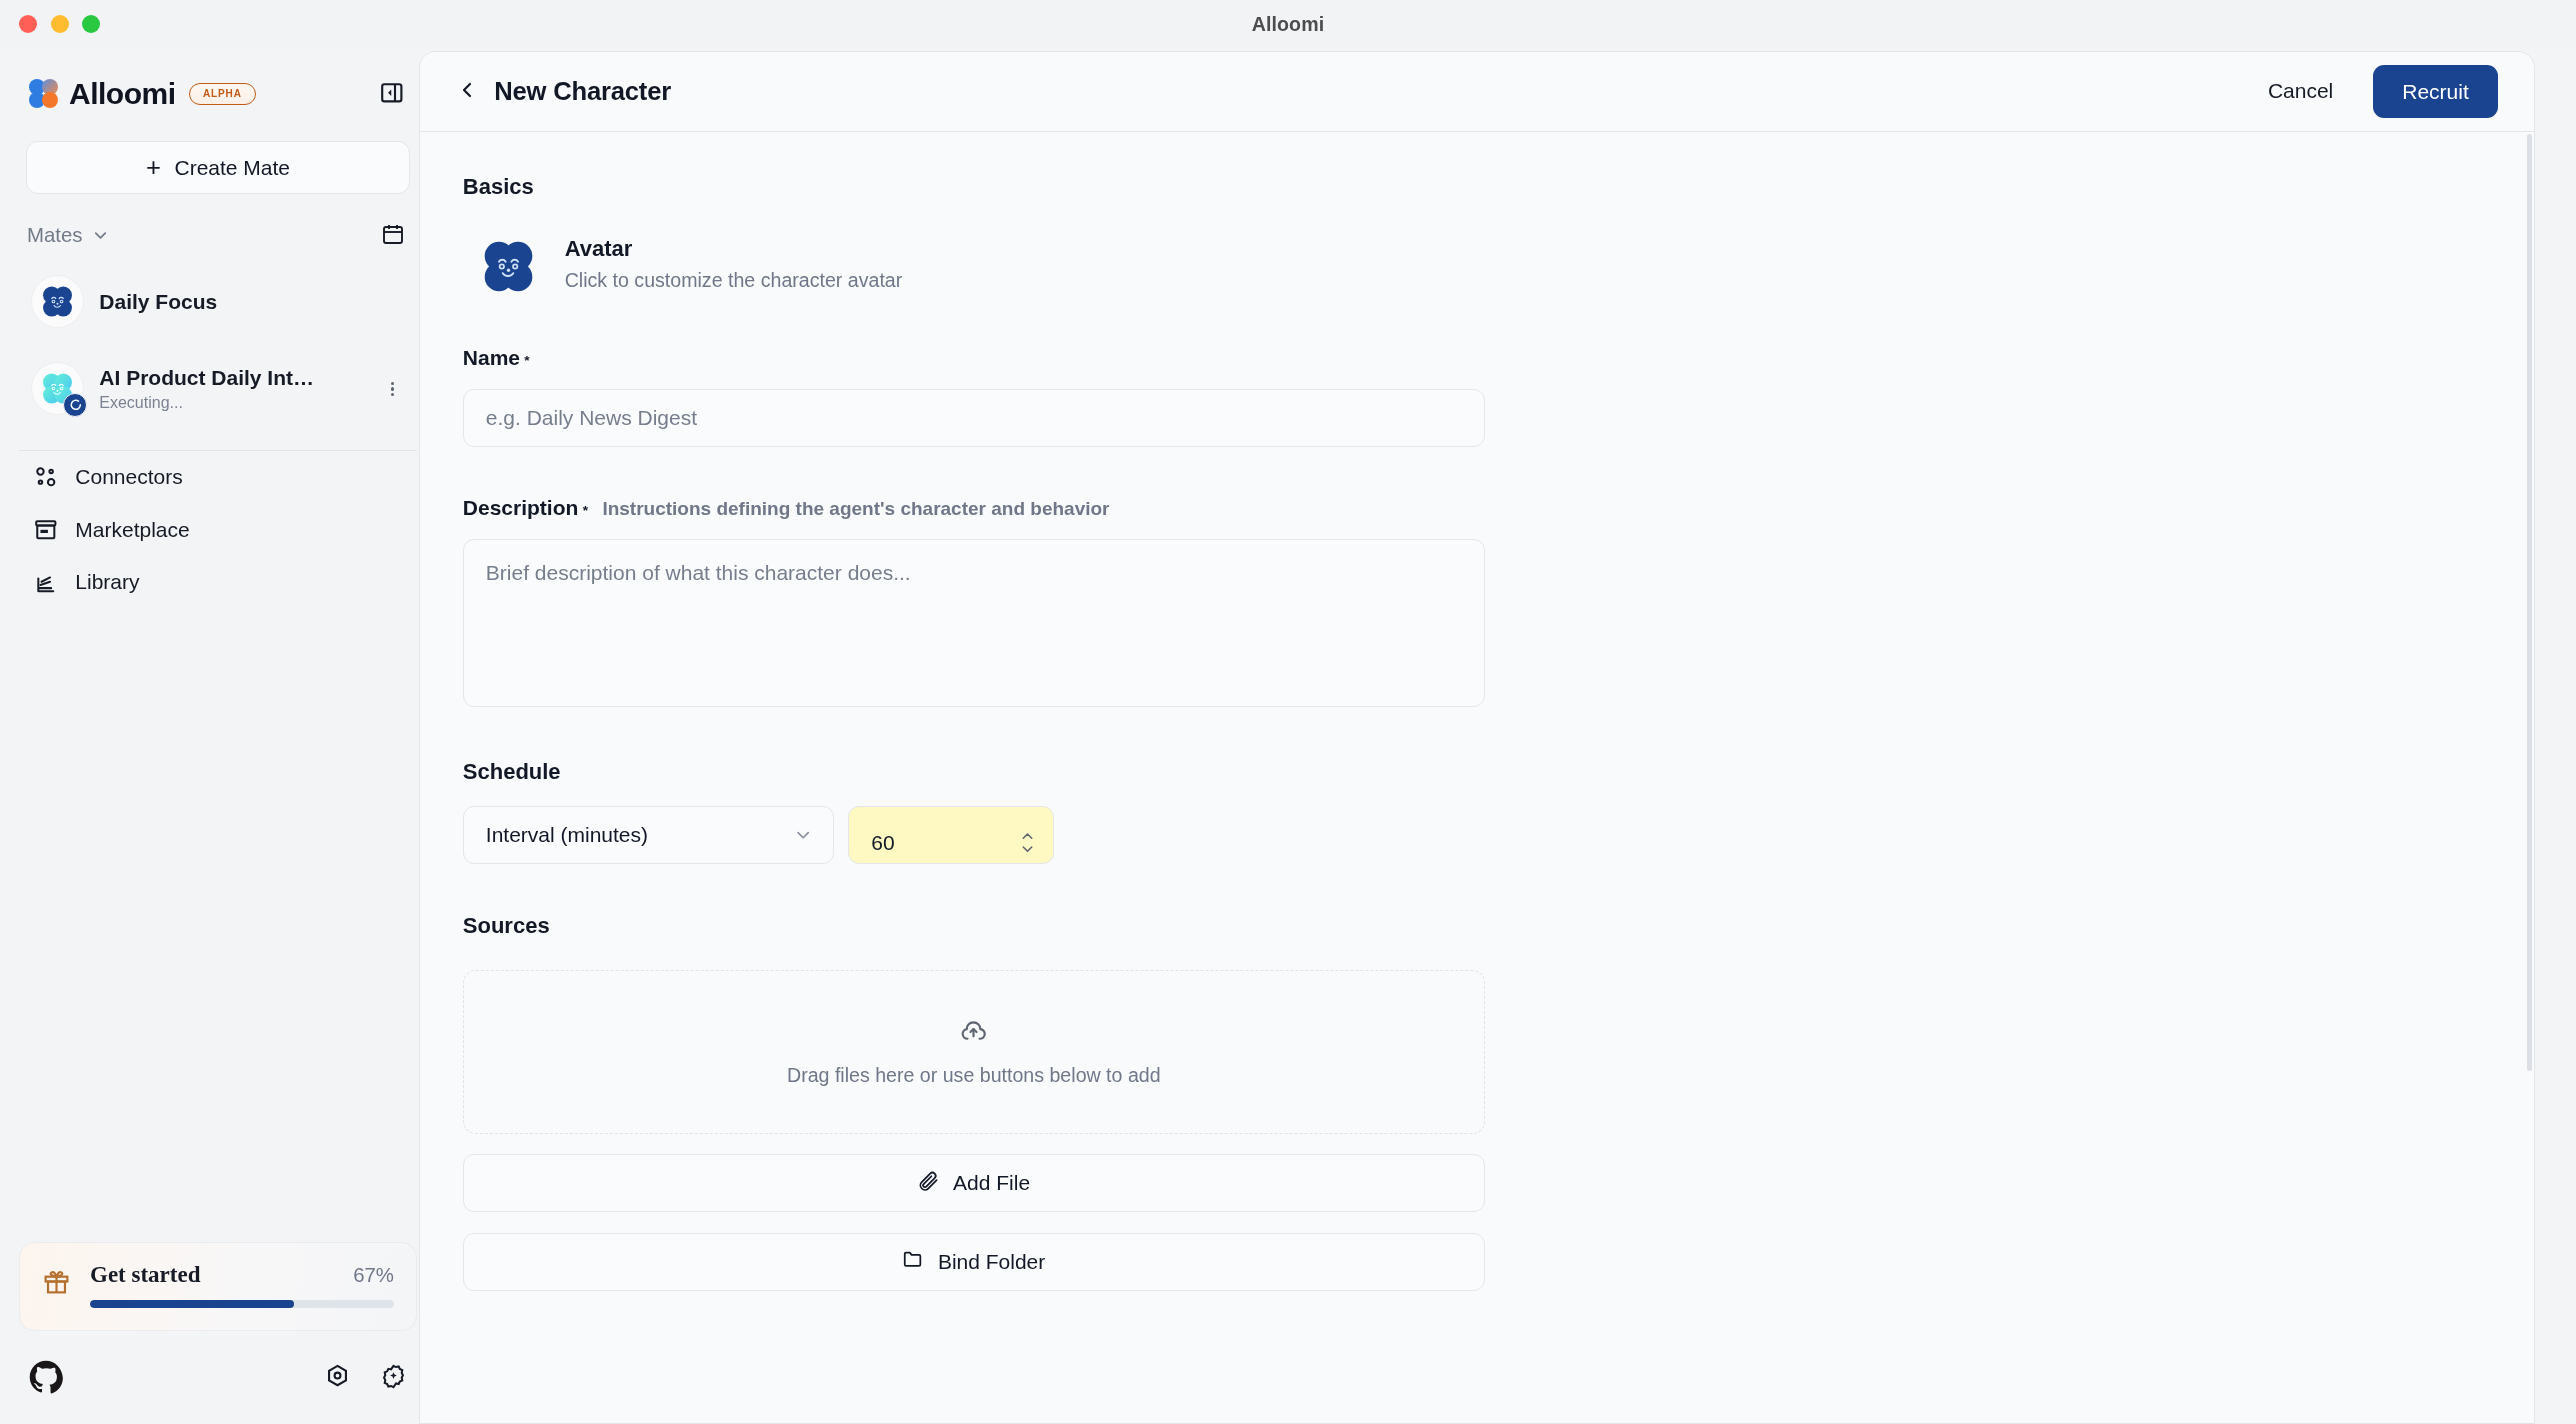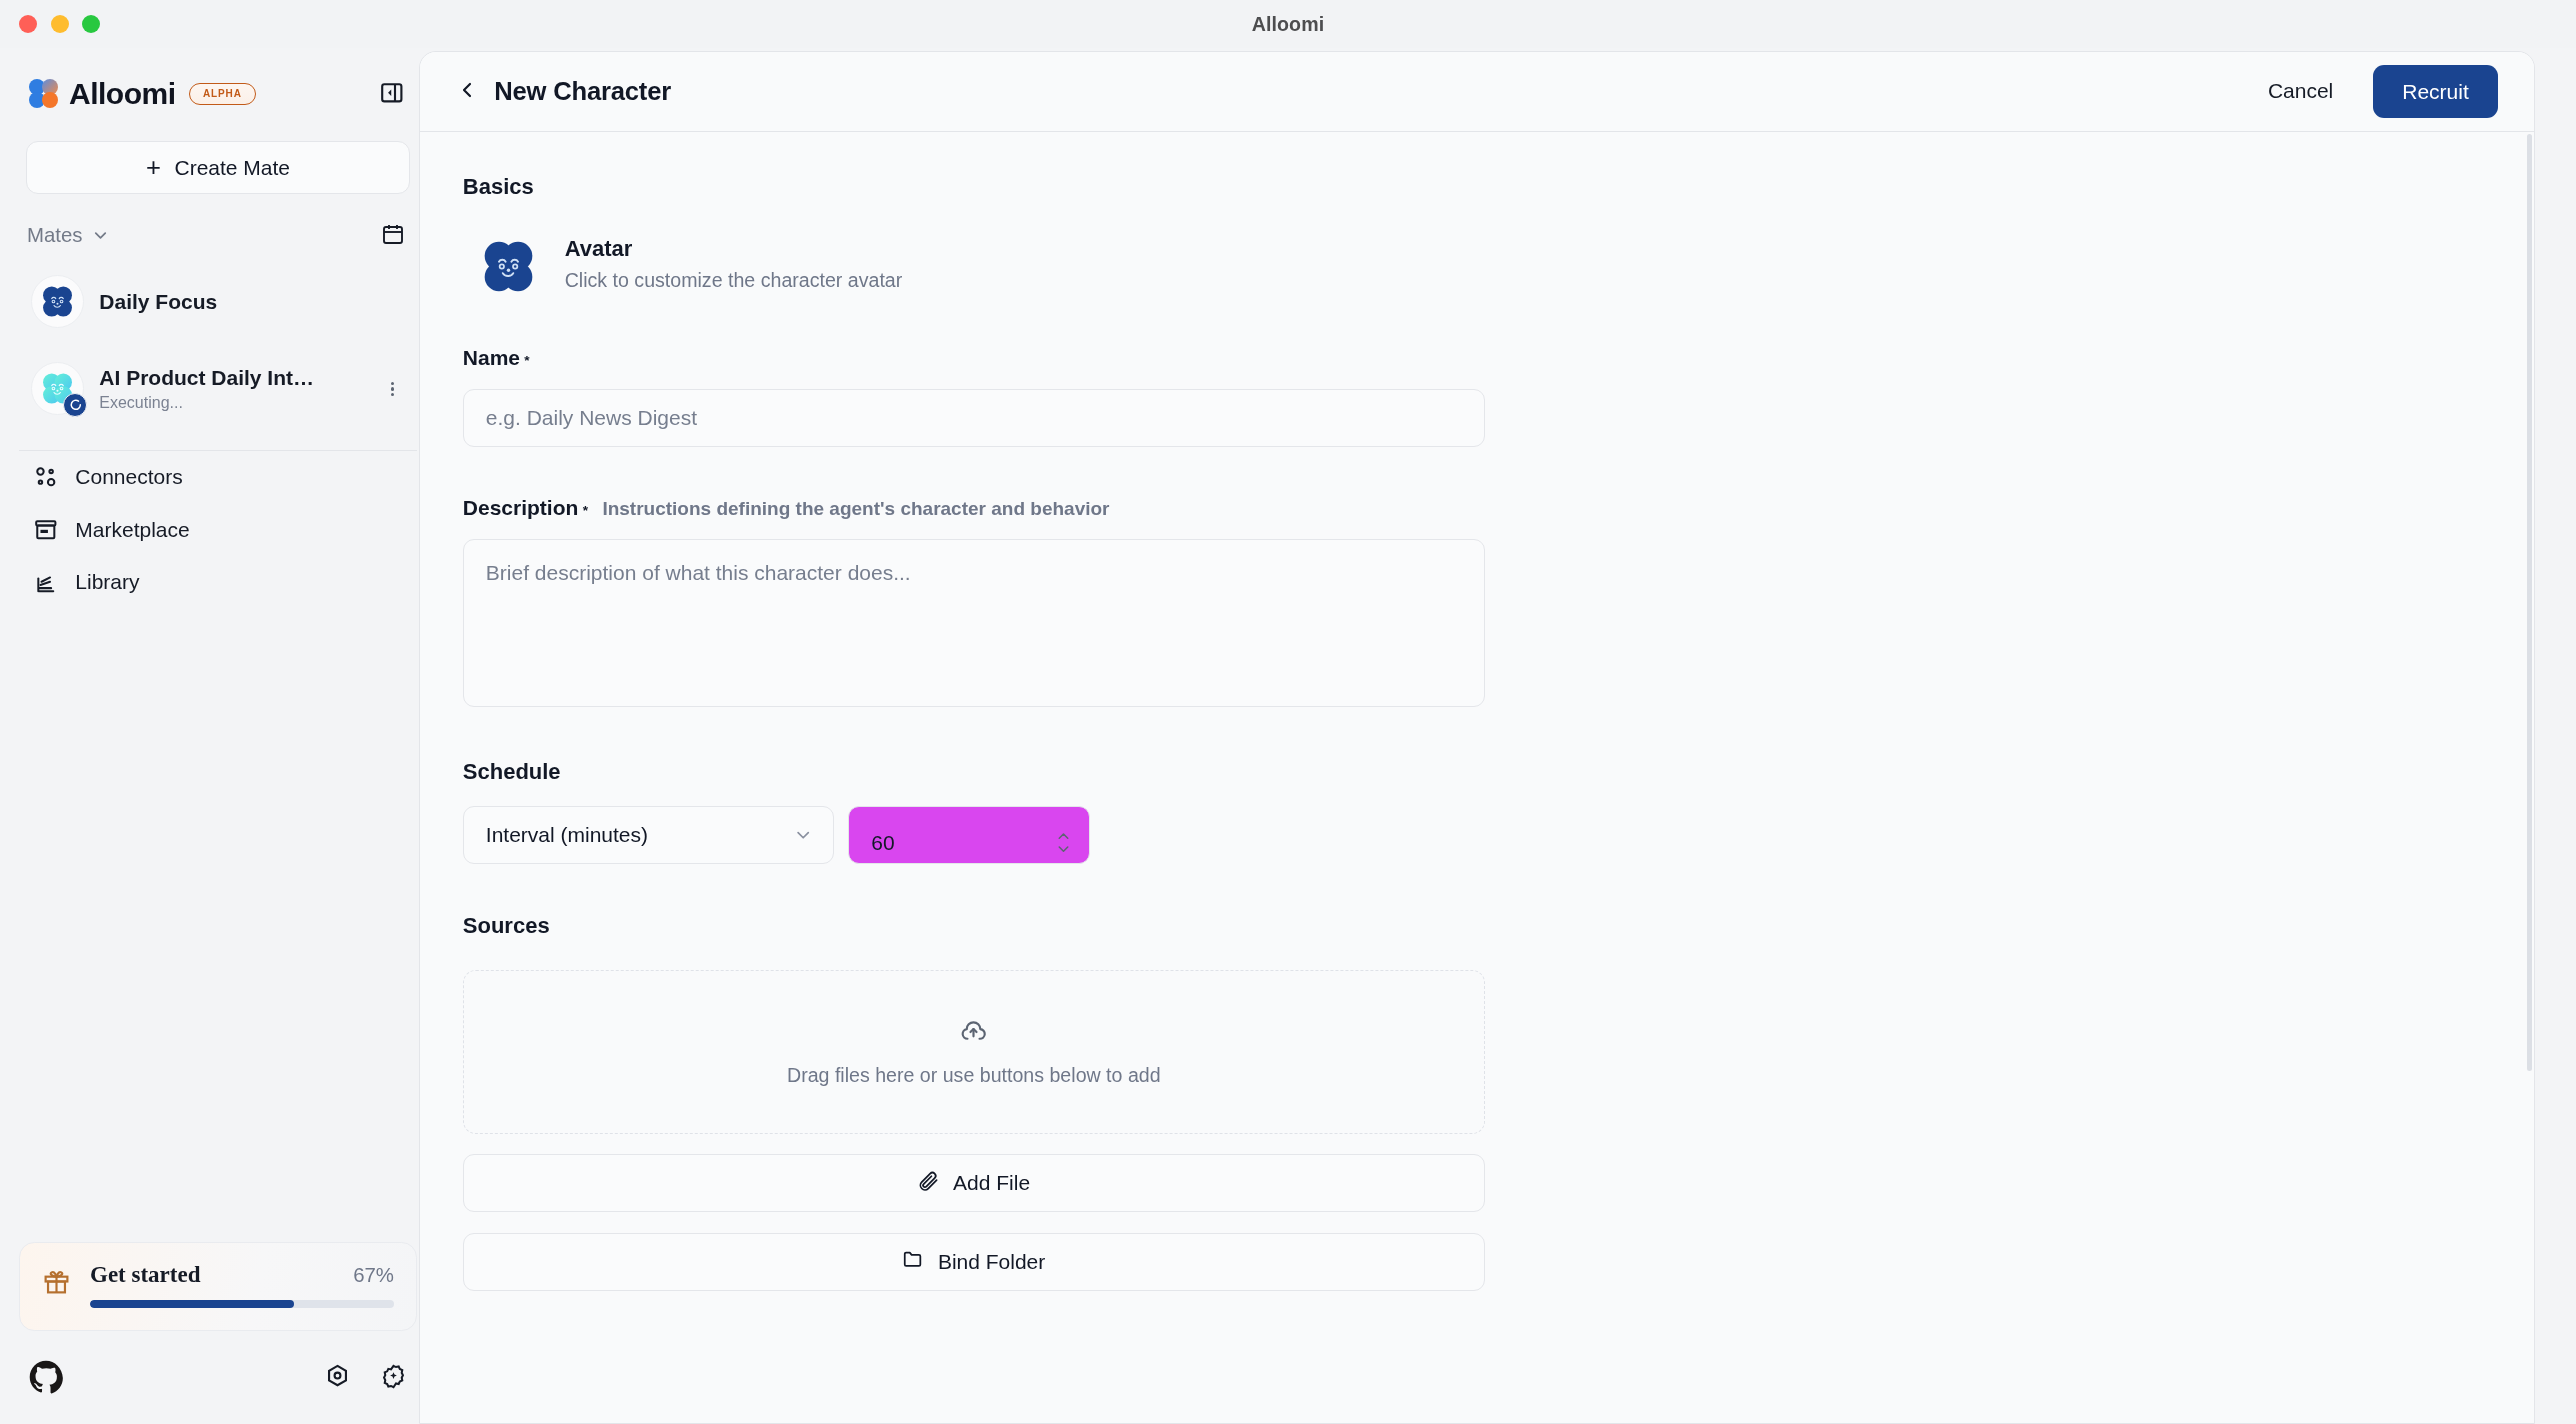--- a/index.html
+++ b/index.html
@@ -254,22 +254,22 @@
     background: #fafbfc;
     border: 0.9px solid #e4e6ea;
     border-radius: 11px;
     display: flex; align-items: center;
     padding: 0 19px 0 22px;
     cursor: pointer;
   }
   .select-value { font-size: 21px; color: #121826; }
   .select-chev { margin-left: auto; display: flex; }
   .number-box {
-    width: 242px; height: 58px;
-    background: #d946ef;
+    width: 206px; height: 58px;
+    background: #fef9c3;
     border: 0.9px solid #e4e6ea;
     border-radius: 11px;
     display: flex; align-items: center;
     padding: 16px 17px 0 22px;
   }
   .number-value {
     font-size: 21px; color: #121826; background: transparent; border: none;
     width: 119px; outline: none; font-family: "Liberation Sans", sans-serif;
   }
   .spinner { margin-left: auto; display: flex; flex-direction: column; align-items: center; gap: 2.6px; cursor: pointer; }

